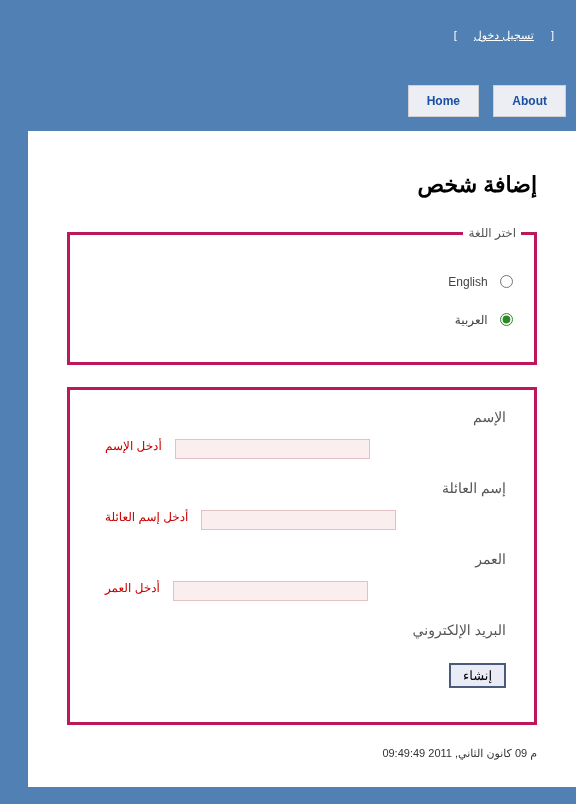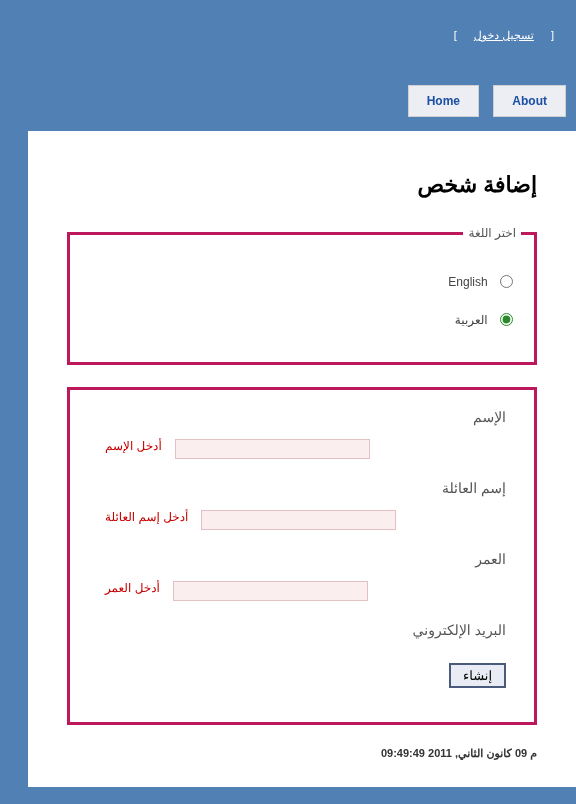--- a/index.html
+++ b/index.html
@@ -17,21 +17,21 @@
 .radio-row input[type=radio] { vertical-align:middle; accent-color:#2a8a2a; margin-right:0; }
 .radio-row label { margin-right:2px; vertical-align:middle; }
 .form-group { text-align:right; margin-bottom:14px; direction:rtl; }
 .field-label { color:#555; font-size:14px; display:block; margin-bottom:5px; }
 .inline-row { display:flex; justify-content:flex-end; align-items:flex-start; direction:rtl; }
 input[type=text] { width:195px; height:20px; background:#fbeeef; border:1px solid #e3c0c3; padding:1px 4px; font-family:Tahoma,Arial,sans-serif; font-size:12px; vertical-align:middle; }
 .validator { color:#c80000; font-size:12px; margin-right:6px; white-space:nowrap; }
 textarea { width:180px; height:58px; border:1px solid #888; resize:none; font-family:Tahoma,Arial,sans-serif; font-size:12px; }
 .submit-row { text-align:right; margin-top:18px; direction:rtl; }
 button.create { background:#e9ecf4; border:2px solid #4a5a7a; padding:3px 12px; font-family:Liberation Sans, sans-serif; font-size:13px; cursor:pointer; direction:rtl; }
-.timestamp { color:#333; font-size:11px; margin-top:14px; font-weight:bold; direction:rtl; }
+.timestamp { color:#333; font-size:11px; margin-top:14px; font-weight:normal; direction:rtl; }
 </style>
 </head>
 <body>
 
 <div class="login-bar">
   <span>[</span>
   <a href="#">تسجيل دخول</a>
   <span>]</span>
 </div>
 

